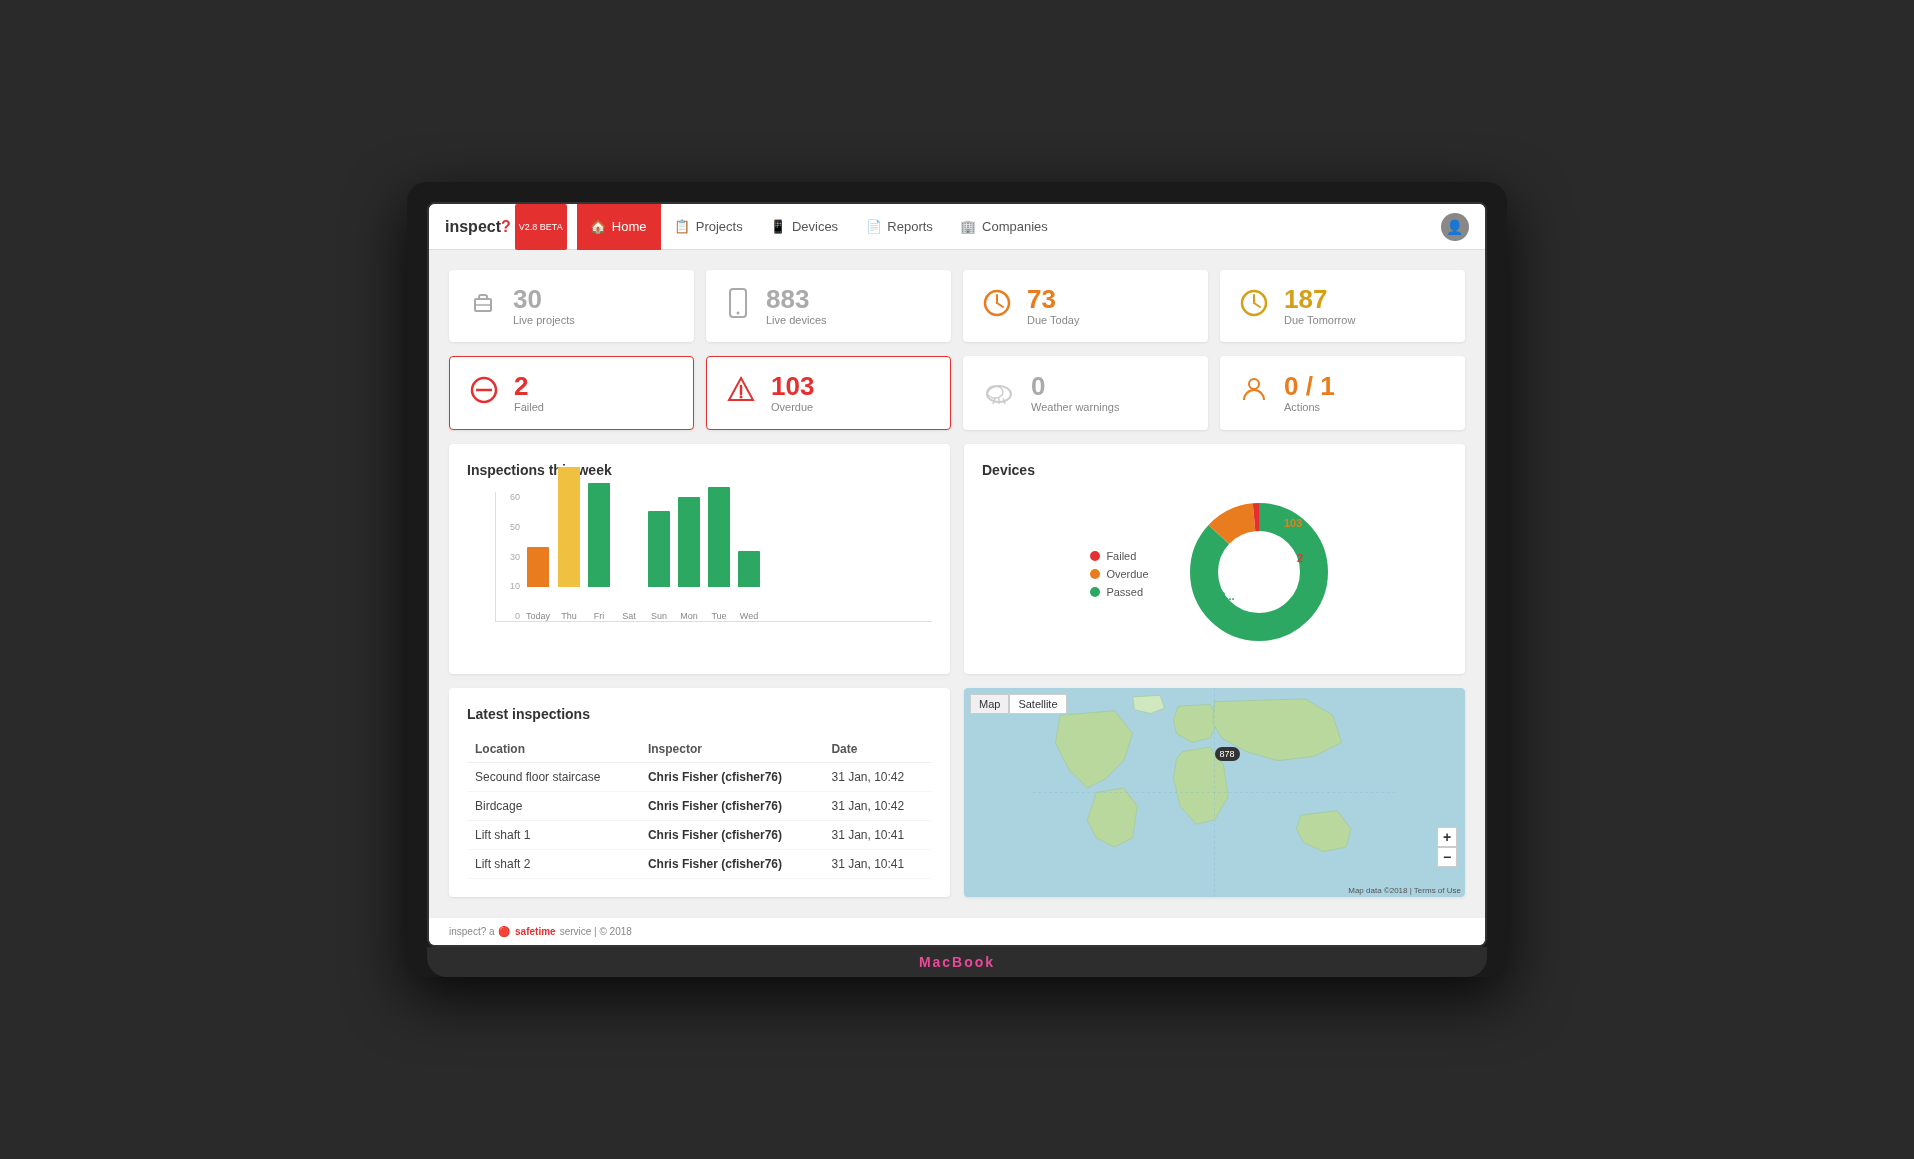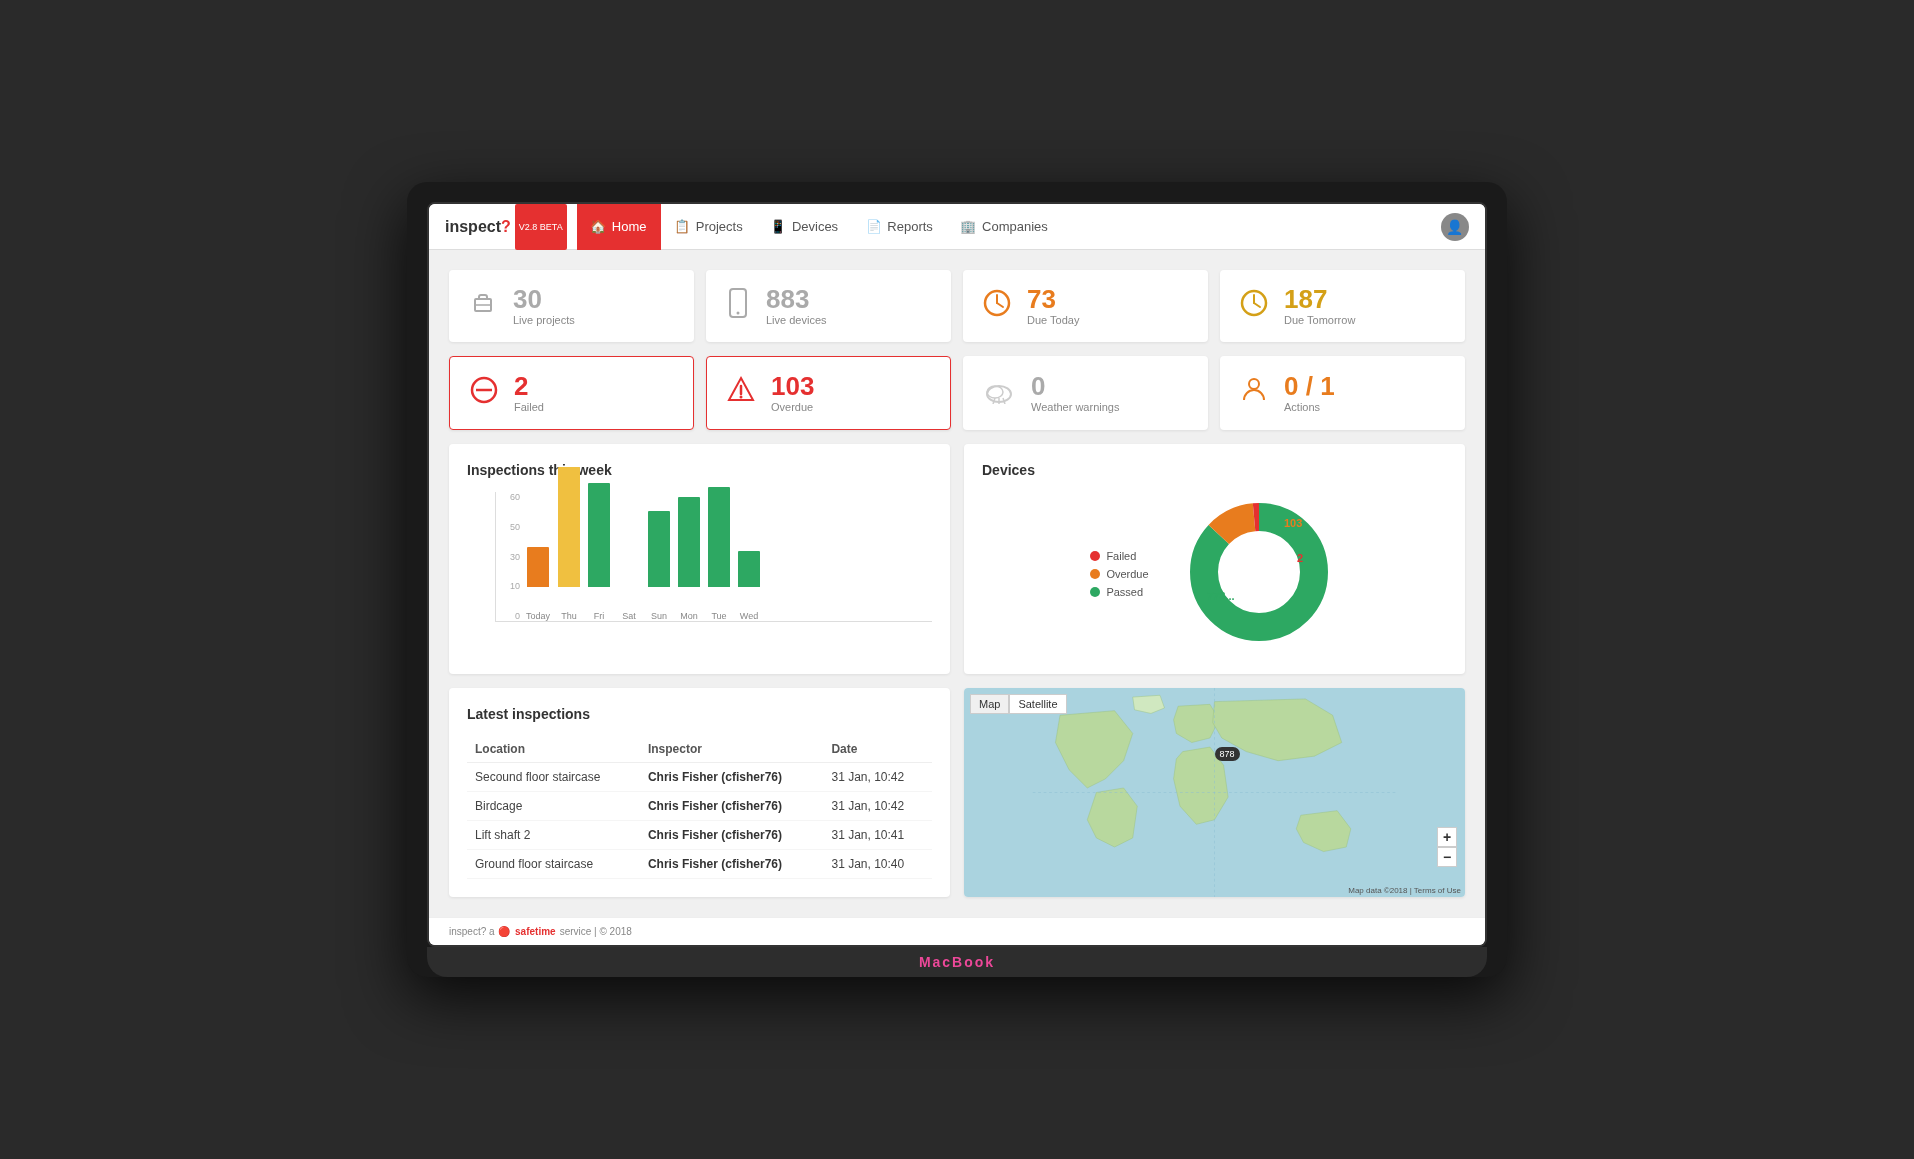--- a/index.html
+++ b/index.html
@@ -696,28 +696,28 @@
                   <td>Secound floor staircase</td>
                   <td class="bold">Chris Fisher (cfisher76)</td>
                   <td>31 Jan, 10:42</td>
                 </tr>
                 <tr>
                   <td>Birdcage</td>
                   <td class="bold">Chris Fisher (cfisher76)</td>
                   <td>31 Jan, 10:42</td>
                 </tr>
                 <tr>
-                  <td>Lift shaft 2</td>
+                  <td>Lift shaft 1</td>
                   <td class="bold">Chris Fisher (cfisher76)</td>
                   <td>31 Jan, 10:41</td>
                 </tr>
                 <tr>
-                  <td>Ground floor staircase</td>
+                  <td>Lift shaft 2</td>
                   <td class="bold">Chris Fisher (cfisher76)</td>
-                  <td>31 Jan, 10:40</td>
+                  <td>31 Jan, 10:41</td>
                 </tr>
               </tbody>
           </table>
         </div>
 
         <div class="map-card">
           <div class="map-area">
             <div class="map-bg">
 
               <svg class="world-svg" viewBox="0 0 400 230" xmlns="http://www.w3.org/2000/svg">

